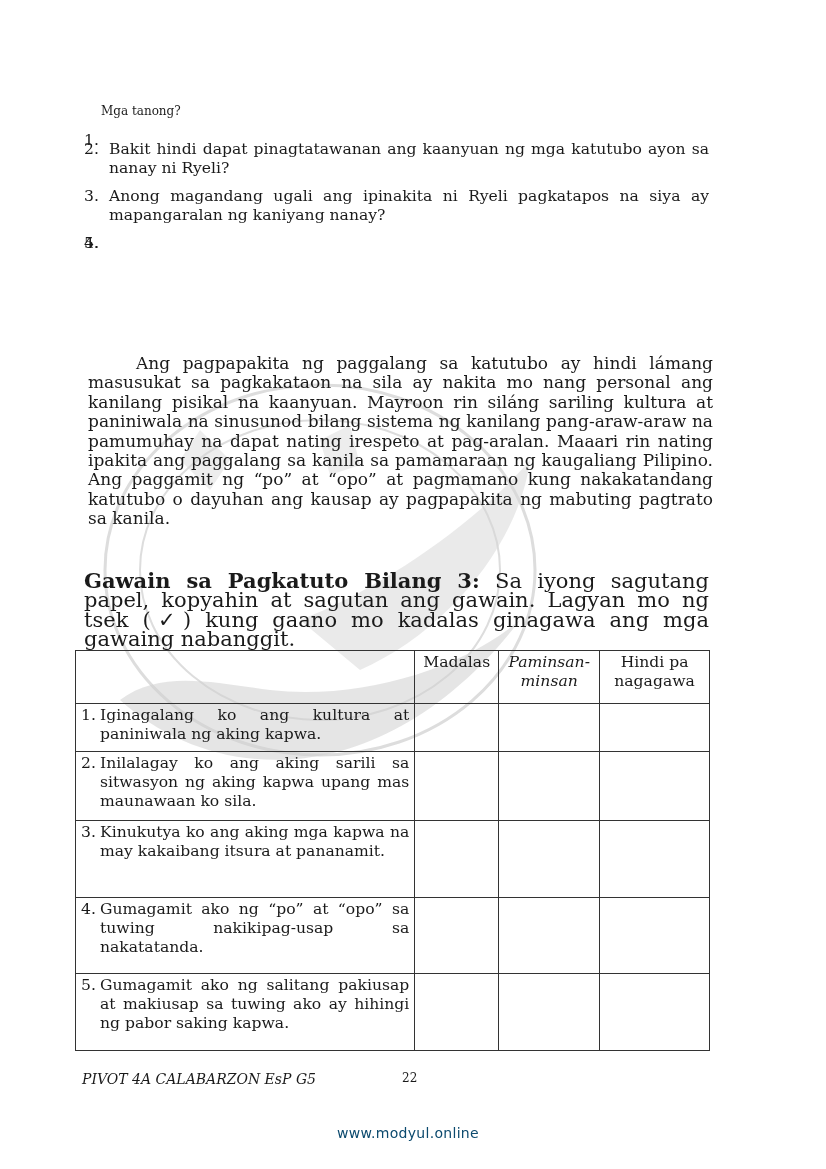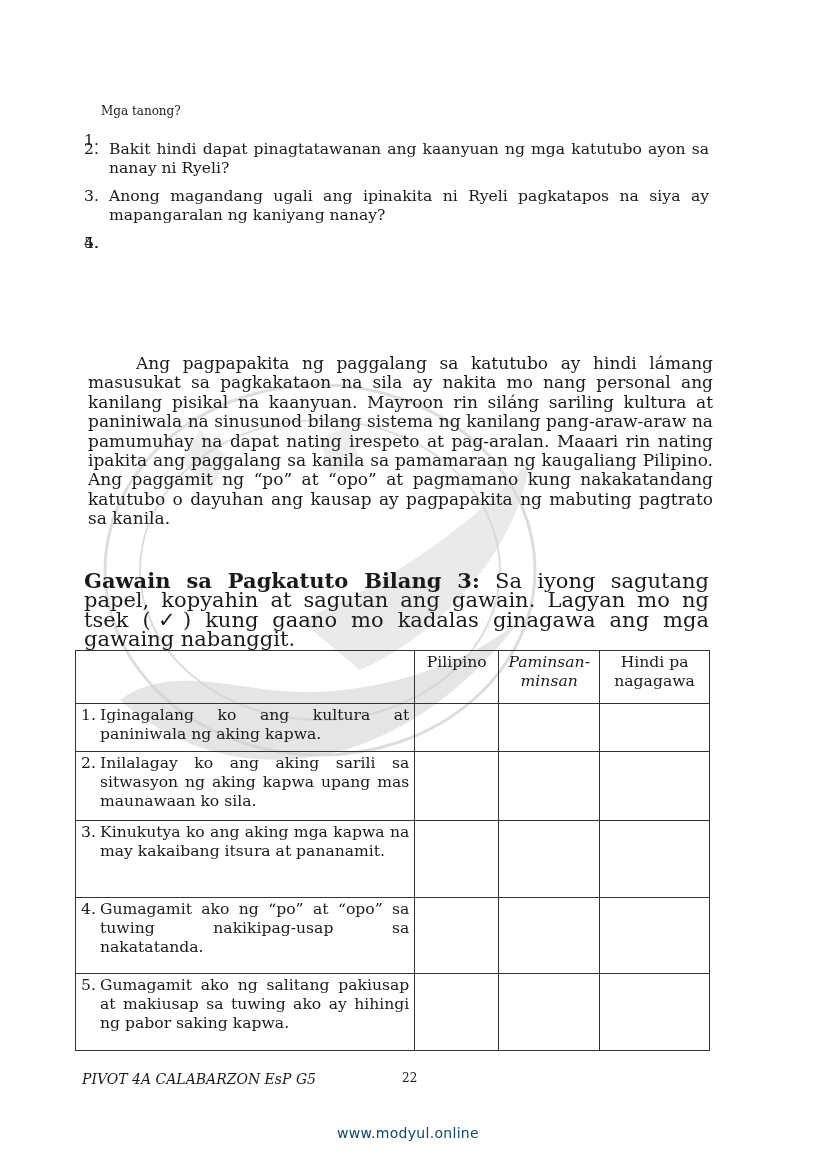--- a/index.html
+++ b/index.html
@@ -49,21 +49,21 @@
 </ol>
 
 <p class="para">Ang pagpapakita ng paggalang sa katutubo ay hindi lámang masusukat sa pagkakataon na sila ay nakita mo nang personal ang kanilang pisikal na kaanyuan. Mayroon rin siláng sariling kultura at paniniwala na sinusunod bilang sistema ng kanilang pang-araw-araw na pamumuhay na dapat nating irespeto at pag-aralan. Maaari rin nating ipakita ang paggalang sa kanila sa pamamaraan ng kaugaliang Pilipino. Ang paggamit ng “po” at “opo” at pagmamano kung nakakatandang katutubo o dayuhan ang kausap ay pagpapakita ng mabuting pagtrato sa kanila.</p>
 
 <p class="task"><b>Gawain sa Pagkatuto Bilang 3:</b><span> Sa iyong sagutang papel, kopyahin at sagutan ang gawain. Lagyan mo ng tsek (✓) kung gaano mo kadalas ginagawa ang mga gawaing nabanggit.</span></p>
 
 <table class="activity">
   <tbody>
       <tr style="height:53px;">
     <th class="c1"></th>
-    <th class="c2">Pilipino</th>
+    <th class="c2">Madalas</th>
     <th class="c3">Paminsan-minsan</th>
     <th class="c4">Hindi pa nagagawa</th>
   </tr>
   <tr style="height:48px;">
     <td>
           <div class="stmt"><span class="n">1.</span><span>Iginagalang ko ang kultura at paniniwala ng aking kapwa.</span></div>
         </td>
     <td></td>
     <td></td>
     <td></td>

